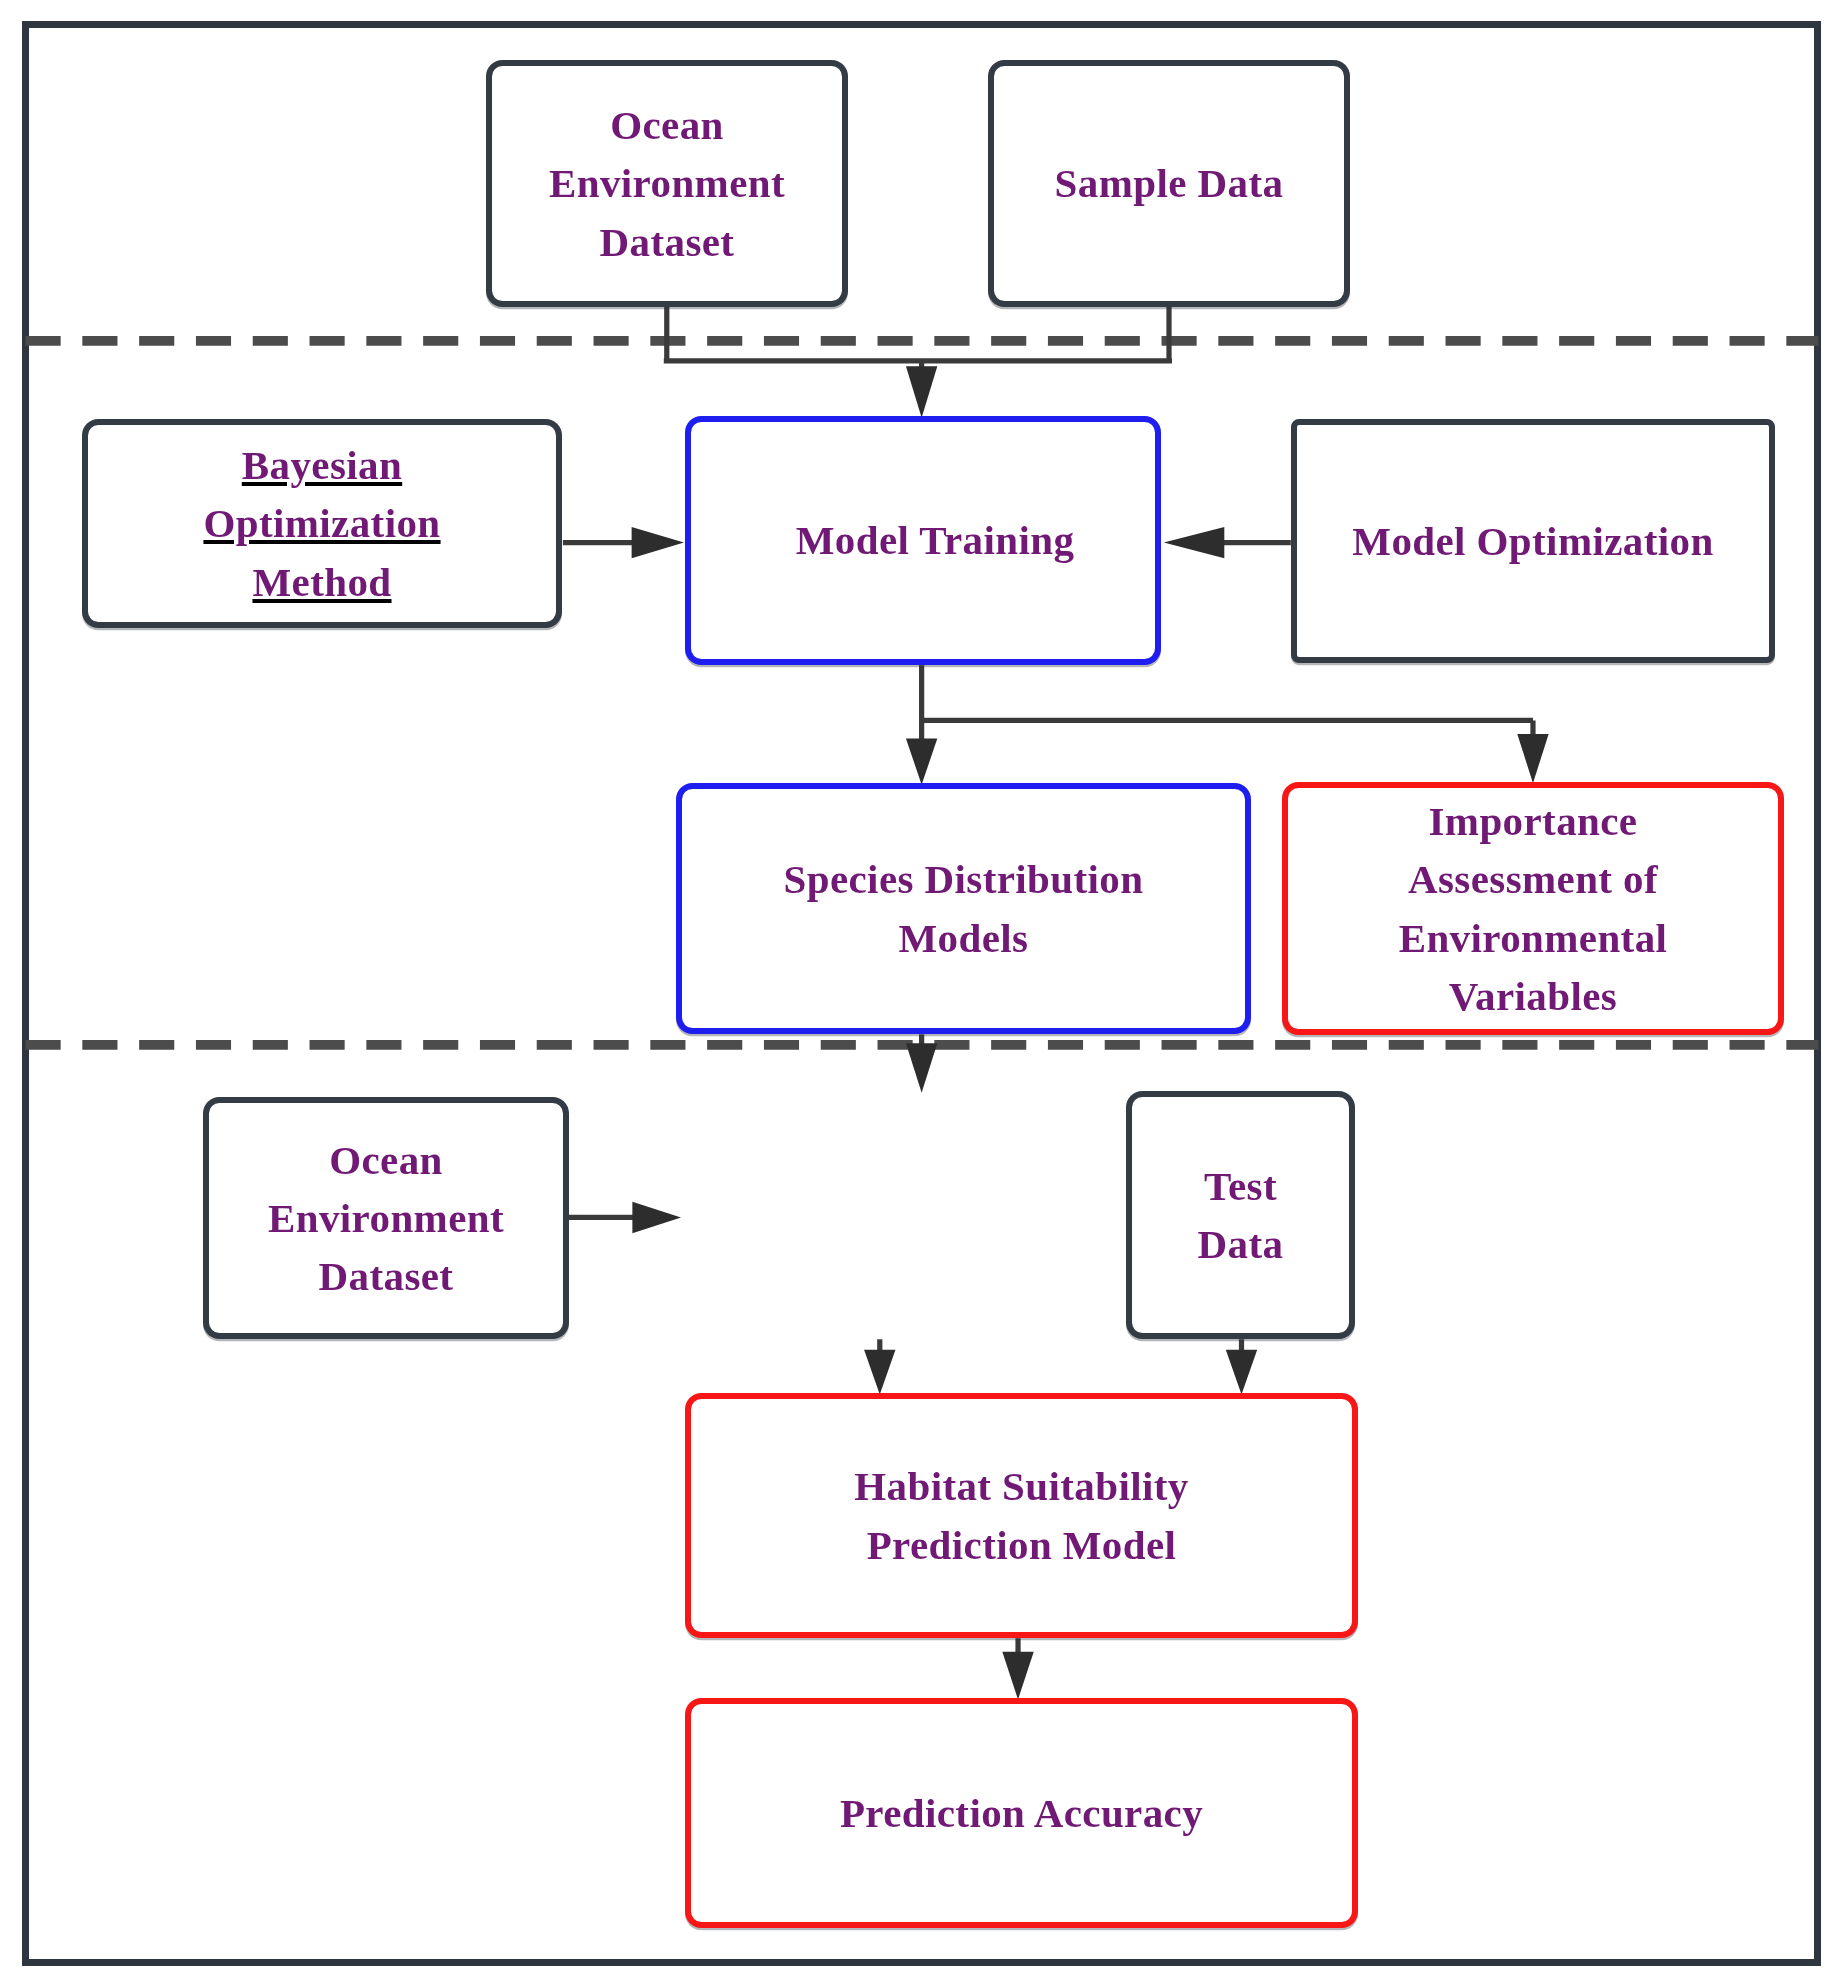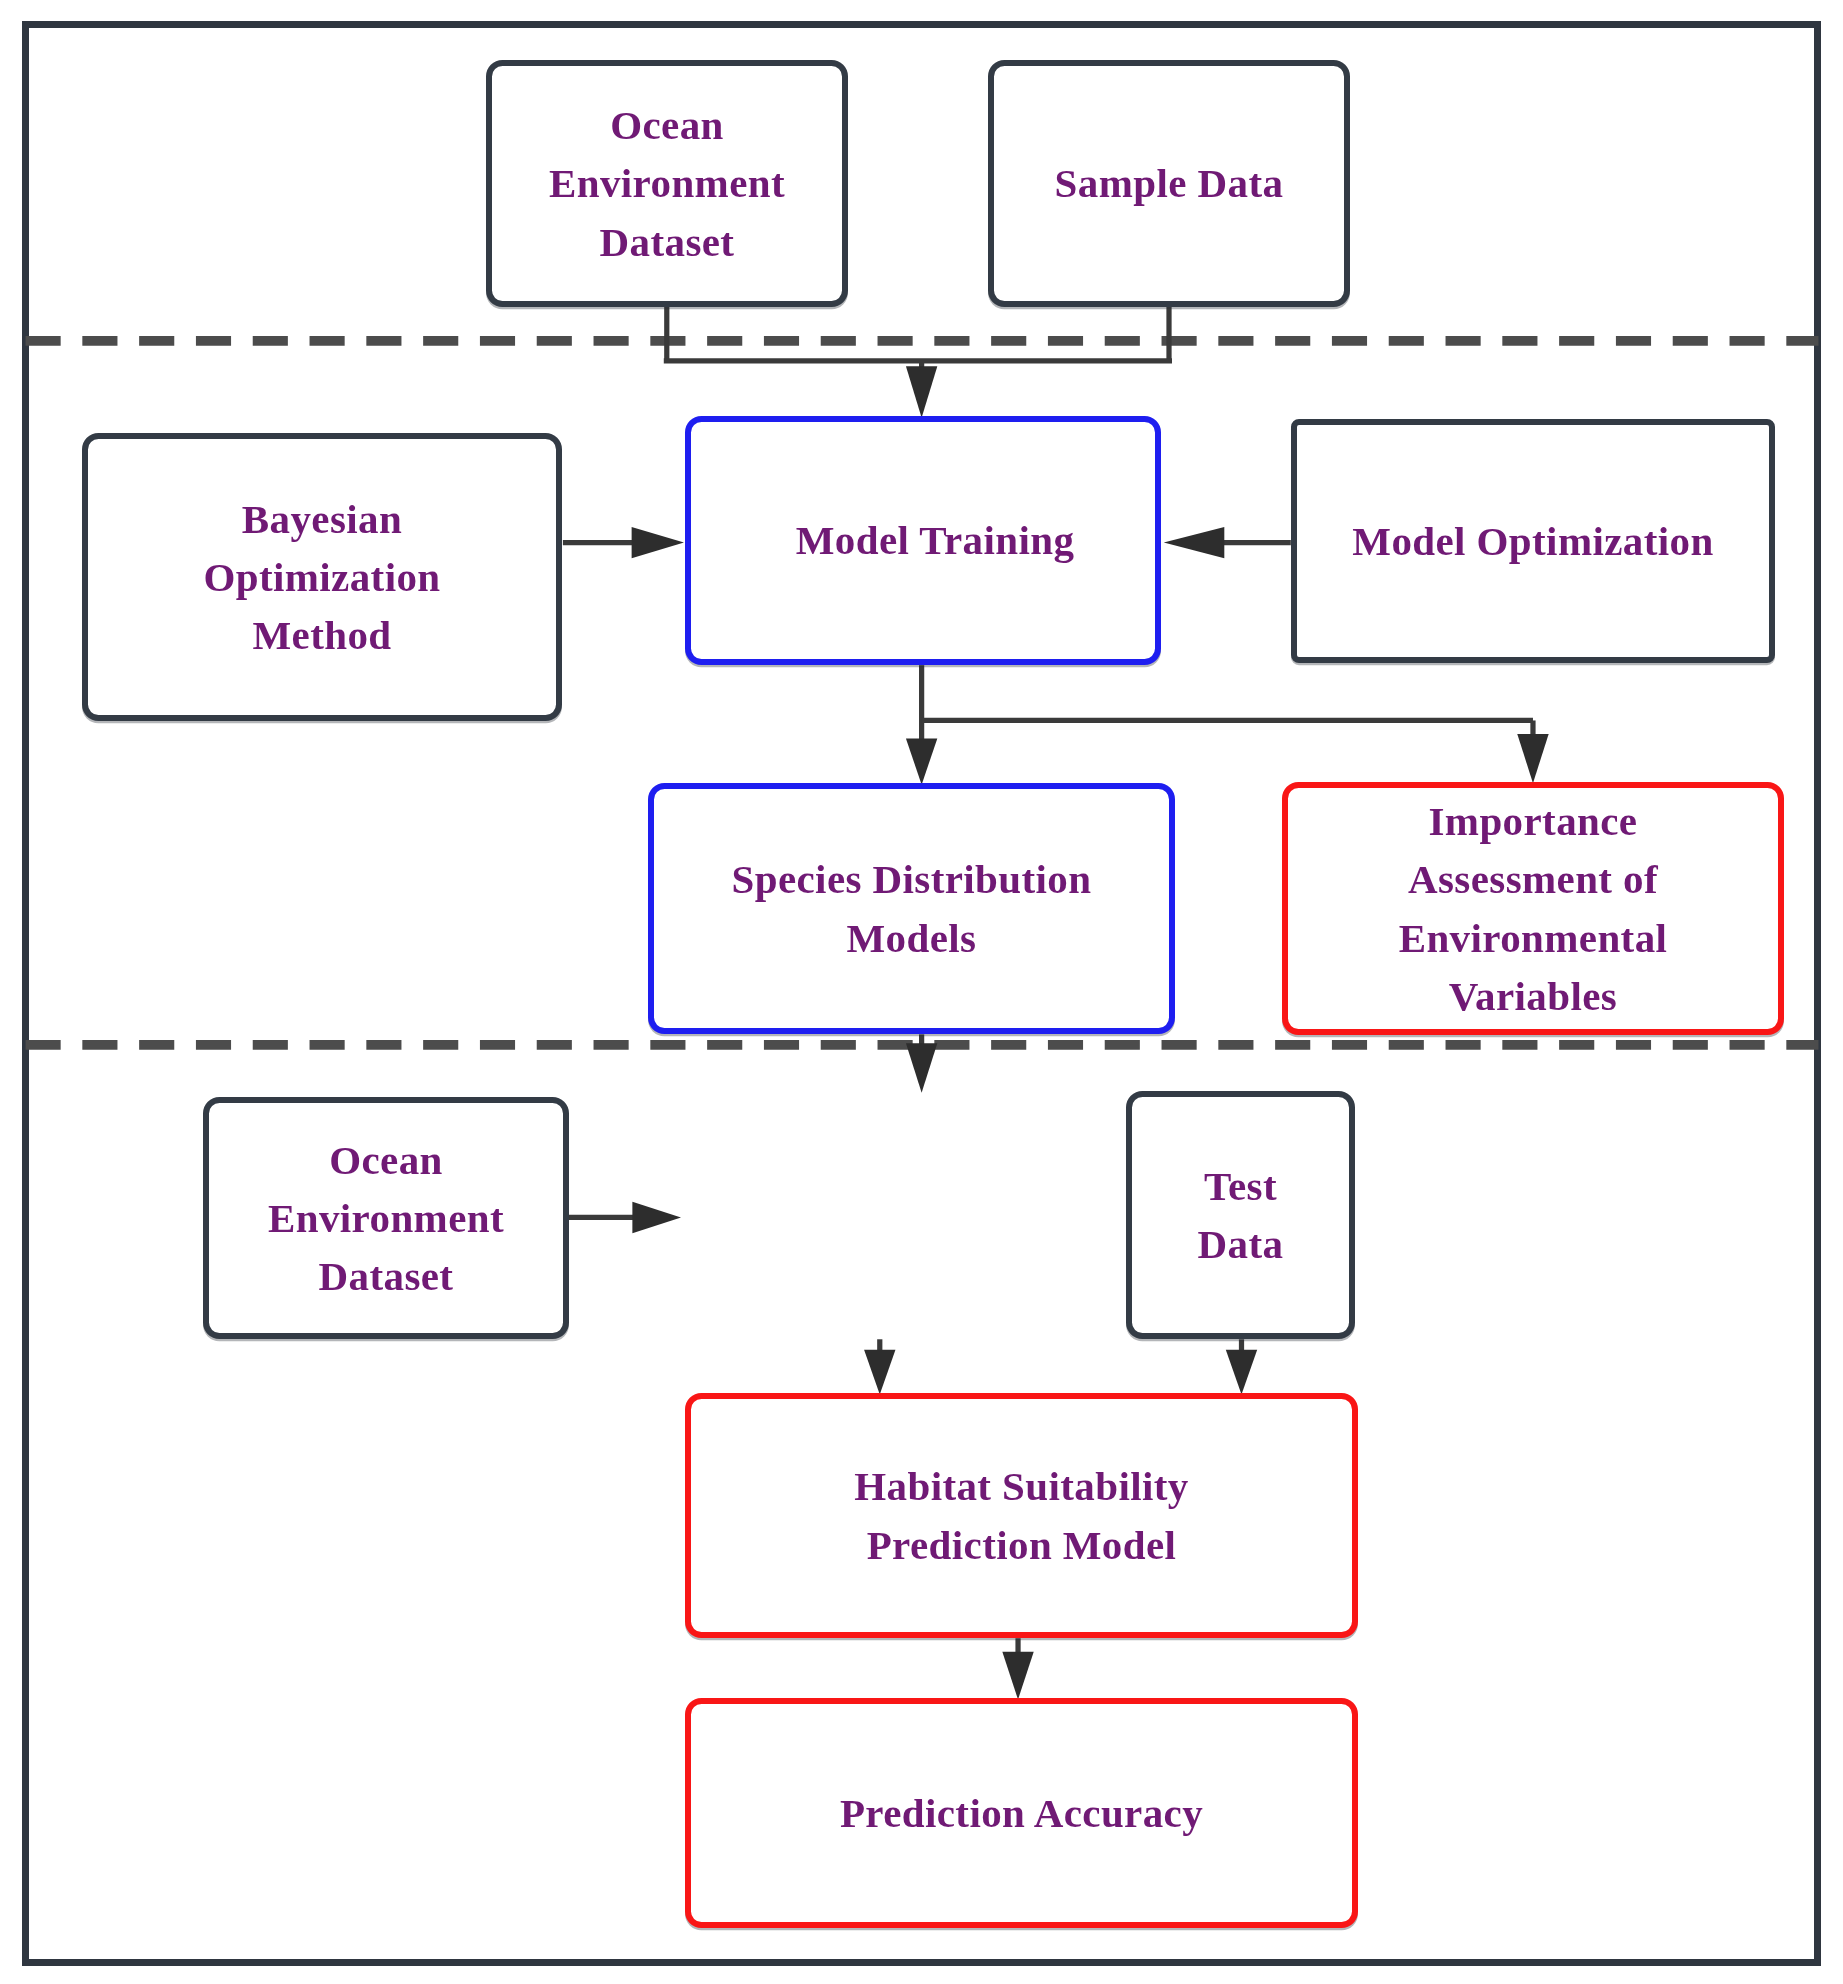--- a/index.html
+++ b/index.html
@@ -107,35 +107,35 @@
   <div class="node" style="left:486px;top:60px;width:362px;height:247px;">
     <span class="node-label">Ocean
 Environment
 Dataset</span>
   </div>
 
   <div class="node" style="left:988px;top:60px;width:362px;height:247px;">
     <span class="node-label">Sample Data</span>
   </div>
 
-  <div class="node" style="left:82px;top:433px;width:480px;height:288px;">
+  <div class="node" style="left:82px;top:419px;width:480px;height:209px;text-decoration:underline;">
     <span class="node-label">Bayesian
 Optimization
 Method</span>
   </div>
 
   <div class="node b-blue" style="left:685px;top:416px;width:476px;height:249px;padding-left:24px;">
     <span class="node-label">Model Training</span>
   </div>
 
   <div class="node" style="left:1291px;top:419px;width:484px;height:244px;border-radius:8px;">
     <span class="node-label">Model Optimization</span>
   </div>
 
-  <div class="node b-blue" style="left:648px;top:783px;width:527px;height:251px;">
+  <div class="node b-blue" style="left:676px;top:783px;width:575px;height:251px;">
     <span class="node-label">Species Distribution
 Models</span>
   </div>
 
   <div class="node b-red" style="left:1282px;top:782px;width:502px;height:253px;">
     <span class="node-label">Importance
 Assessment of
 Environmental
 Variables</span>
   </div>

